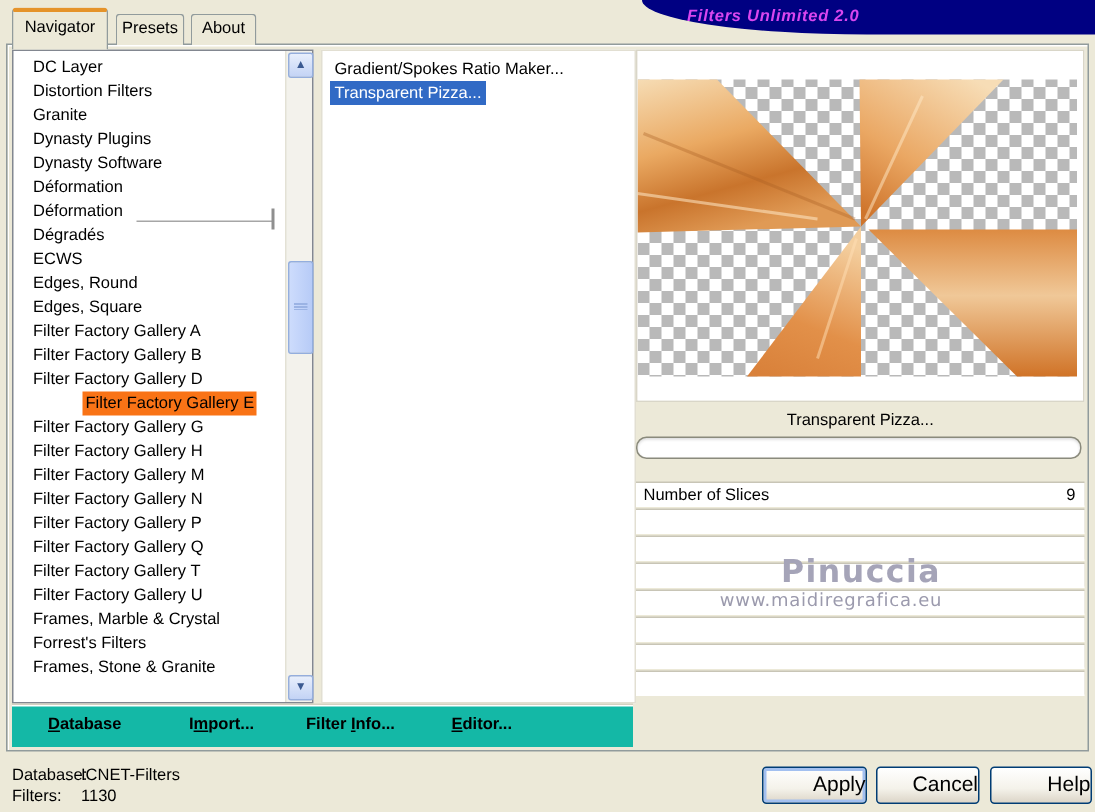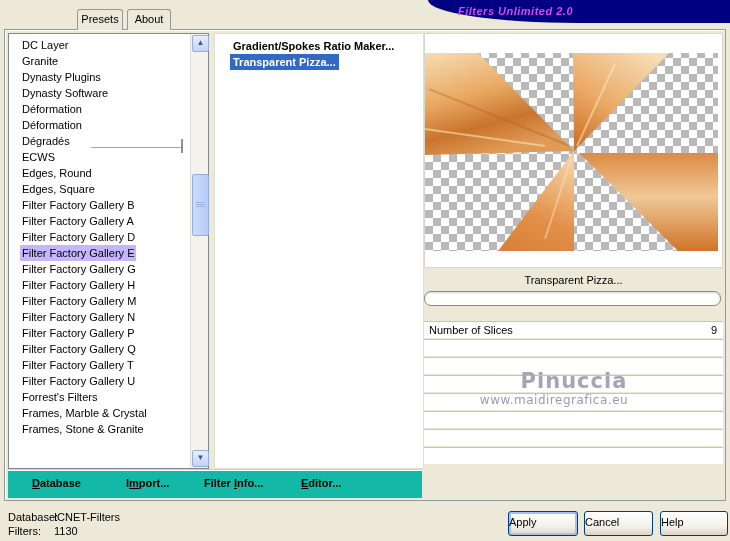--- a/index.html
+++ b/index.html
@@ -22,40 +22,40 @@
   
   .panel{position:absolute;left:4px;top:29px;width:720px;height:470px;background:#ece9d8;
          border:1px solid #919b9c;box-shadow:inset 1px 1px 0 #fff;z-index:1;}
 
   
   .leftbox{position:absolute;left:3px;top:3px;width:199px;height:434px;background:#fff;
            border:1px solid #828790;}
   .leftlist{position:absolute;left:0;top:0;right:17px;bottom:0;overflow:hidden;padding-top:3px;}
   .li{height:16px;line-height:16px;padding-left:11px;white-space:nowrap;}
   .li span{display:inline-block;padding:0 2px;}
-  .li .sel{background:#c4b5fd;}
+  .li .sel{background:#f97316;margin-left:35px;}
 
   
   .artifact-h{position:absolute;left:82px;top:113px;width:91px;height:1px;background:#a6a6a6;}
   .artifact-v{position:absolute;left:172px;top:105px;width:2px;height:14px;background:#8f8f8f;}
 
   
   .sb{position:absolute;top:0;right:0;width:17px;bottom:0;background:#f3f2ec;border-left:1px solid #e3e1d5;}
   .sb-btn{position:absolute;left:1px;width:15px;height:15px;border:1px solid #95aedc;border-radius:2px;
           background:linear-gradient(180deg,#e8effc,#c3d3f5);color:#3b5a91;font-size:8px;line-height:14px;text-align:center;}
   .sb-up{top:1px;}
   .sb-down{bottom:1px;}
   .sb-thumb{position:absolute;left:1px;top:140px;width:15px;height:60px;border:1px solid #93aede;border-radius:2px;
             background:linear-gradient(90deg,#cddcfc,#b7cbf7);}
   .sb-grip{position:absolute;left:3px;top:27px;width:9px;height:6px;
            background:repeating-linear-gradient(180deg,#9bb3e4 0,#9bb3e4 1px,transparent 1px,transparent 2px);}
 
   
   .midbox{position:absolute;left:209px;top:3px;width:208px;height:434px;background:#fff;border:1px solid #e2dfd2;}
-  .mi{height:16px;line-height:16px;padding-left:15px;white-space:nowrap;font-weight:bold;}
+  .mi{height:16px;line-height:16px;padding-left:5px;white-space:nowrap;}
   .mi span{display:inline-block;padding:0 3px;}
   .mi .sel2{background:#316ac5;color:#fff;}
 
   
   .rightpanel{position:absolute;left:419px;top:3px;width:299px;height:464px;}
   .preview{position:absolute;left:0;top:0;width:297px;height:233px;background:#fff;border:1px solid #d9d6c8;}
   .caption{position:absolute;left:0;top:237px;width:299px;height:20px;line-height:20px;text-align:center;}
   .slider{position:absolute;left:0px;top:258px;width:295px;height:13px;background:#fff;
           border:1px solid #8a8a7c;border-radius:7px;box-shadow:inset 0 1px 2px rgba(0,0,0,.15);}
   .rows{position:absolute;left:0;top:289px;width:299px;}
@@ -77,65 +77,67 @@
   .tb-filterinfo{left:196px;}
   .tb-editor{left:293px;}
 
   
   .fline{position:absolute;left:8px;width:220px;height:13px;}
   .flabel{position:absolute;left:0;}
   .fvalue{position:absolute;left:46px;}
   .f1{top:511px;} .f2{top:525px;}
   .xpbtn{position:absolute;top:511px;height:23px;border:1px solid #003c74;border-radius:3px;
          background:linear-gradient(180deg,#ffffff,#f4f2ea 60%,#dcd5c8);font-family:"Liberation Sans",sans-serif;
-         font-size:11px;text-align:left;line-height:21px;cursor:default;}
+         font-size:14px;text-align:right;line-height:21px;cursor:default;}
   .btn-apply{left:508px;width:68px;box-shadow:inset 0 0 0 2px #a3c0f0;}
   .btn-cancel{left:584px;width:67px;}
   .btn-help{left:660px;width:66px;}
 </style>
 </head>
 <body>
 
 <div class="app">
 
   <div class="banner">
     <div class="banner-text">Filters Unlimited 2.0</div>
   </div>
 
+  <div class="tab tab-active">Navigator</div>
   <div class="tab tab-presets">Presets</div>
   <div class="tab tab-about">About</div>
 
   <div class="panel">
 
     <div class="leftbox">
       <div class="leftlist">
         <div class="li"><span>DC Layer</span></div>
+        <div class="li"><span>Distortion Filters</span></div>
         <div class="li"><span>Granite</span></div>
         <div class="li"><span>Dynasty Plugins</span></div>
         <div class="li"><span>Dynasty Software</span></div>
         <div class="li"><span>Déformation</span></div>
         <div class="li"><span>Déformation</span></div>
         <div class="li"><span>Dégradés</span></div>
         <div class="li"><span>ECWS</span></div>
         <div class="li"><span>Edges, Round</span></div>
         <div class="li"><span>Edges, Square</span></div>
+        <div class="li"><span>Filter Factory Gallery A</span></div>
         <div class="li"><span>Filter Factory Gallery B</span></div>
-        <div class="li"><span>Filter Factory Gallery A</span></div>
         <div class="li"><span>Filter Factory Gallery D</span></div>
         <div class="li"><span class="sel">Filter Factory Gallery E</span></div>
         <div class="li"><span>Filter Factory Gallery G</span></div>
         <div class="li"><span>Filter Factory Gallery H</span></div>
         <div class="li"><span>Filter Factory Gallery M</span></div>
         <div class="li"><span>Filter Factory Gallery N</span></div>
         <div class="li"><span>Filter Factory Gallery P</span></div>
         <div class="li"><span>Filter Factory Gallery Q</span></div>
         <div class="li"><span>Filter Factory Gallery T</span></div>
         <div class="li"><span>Filter Factory Gallery U</span></div>
+        <div class="li"><span>Frames, Marble &amp; Crystal</span></div>
         <div class="li"><span>Forrest's Filters</span></div>
-        <div class="li"><span>Frames, Marble &amp; Crystal</span></div>
         <div class="li"><span>Frames, Stone &amp; Granite</span></div>
       </div>
       <div class="artifact-h"></div>
       <div class="artifact-v"></div>
       <div class="sb">
         <div class="sb-btn sb-up">▲</div>
         <div class="sb-thumb">
           <div class="sb-grip"></div>
         </div>
         <div class="sb-btn sb-down">▼</div>

